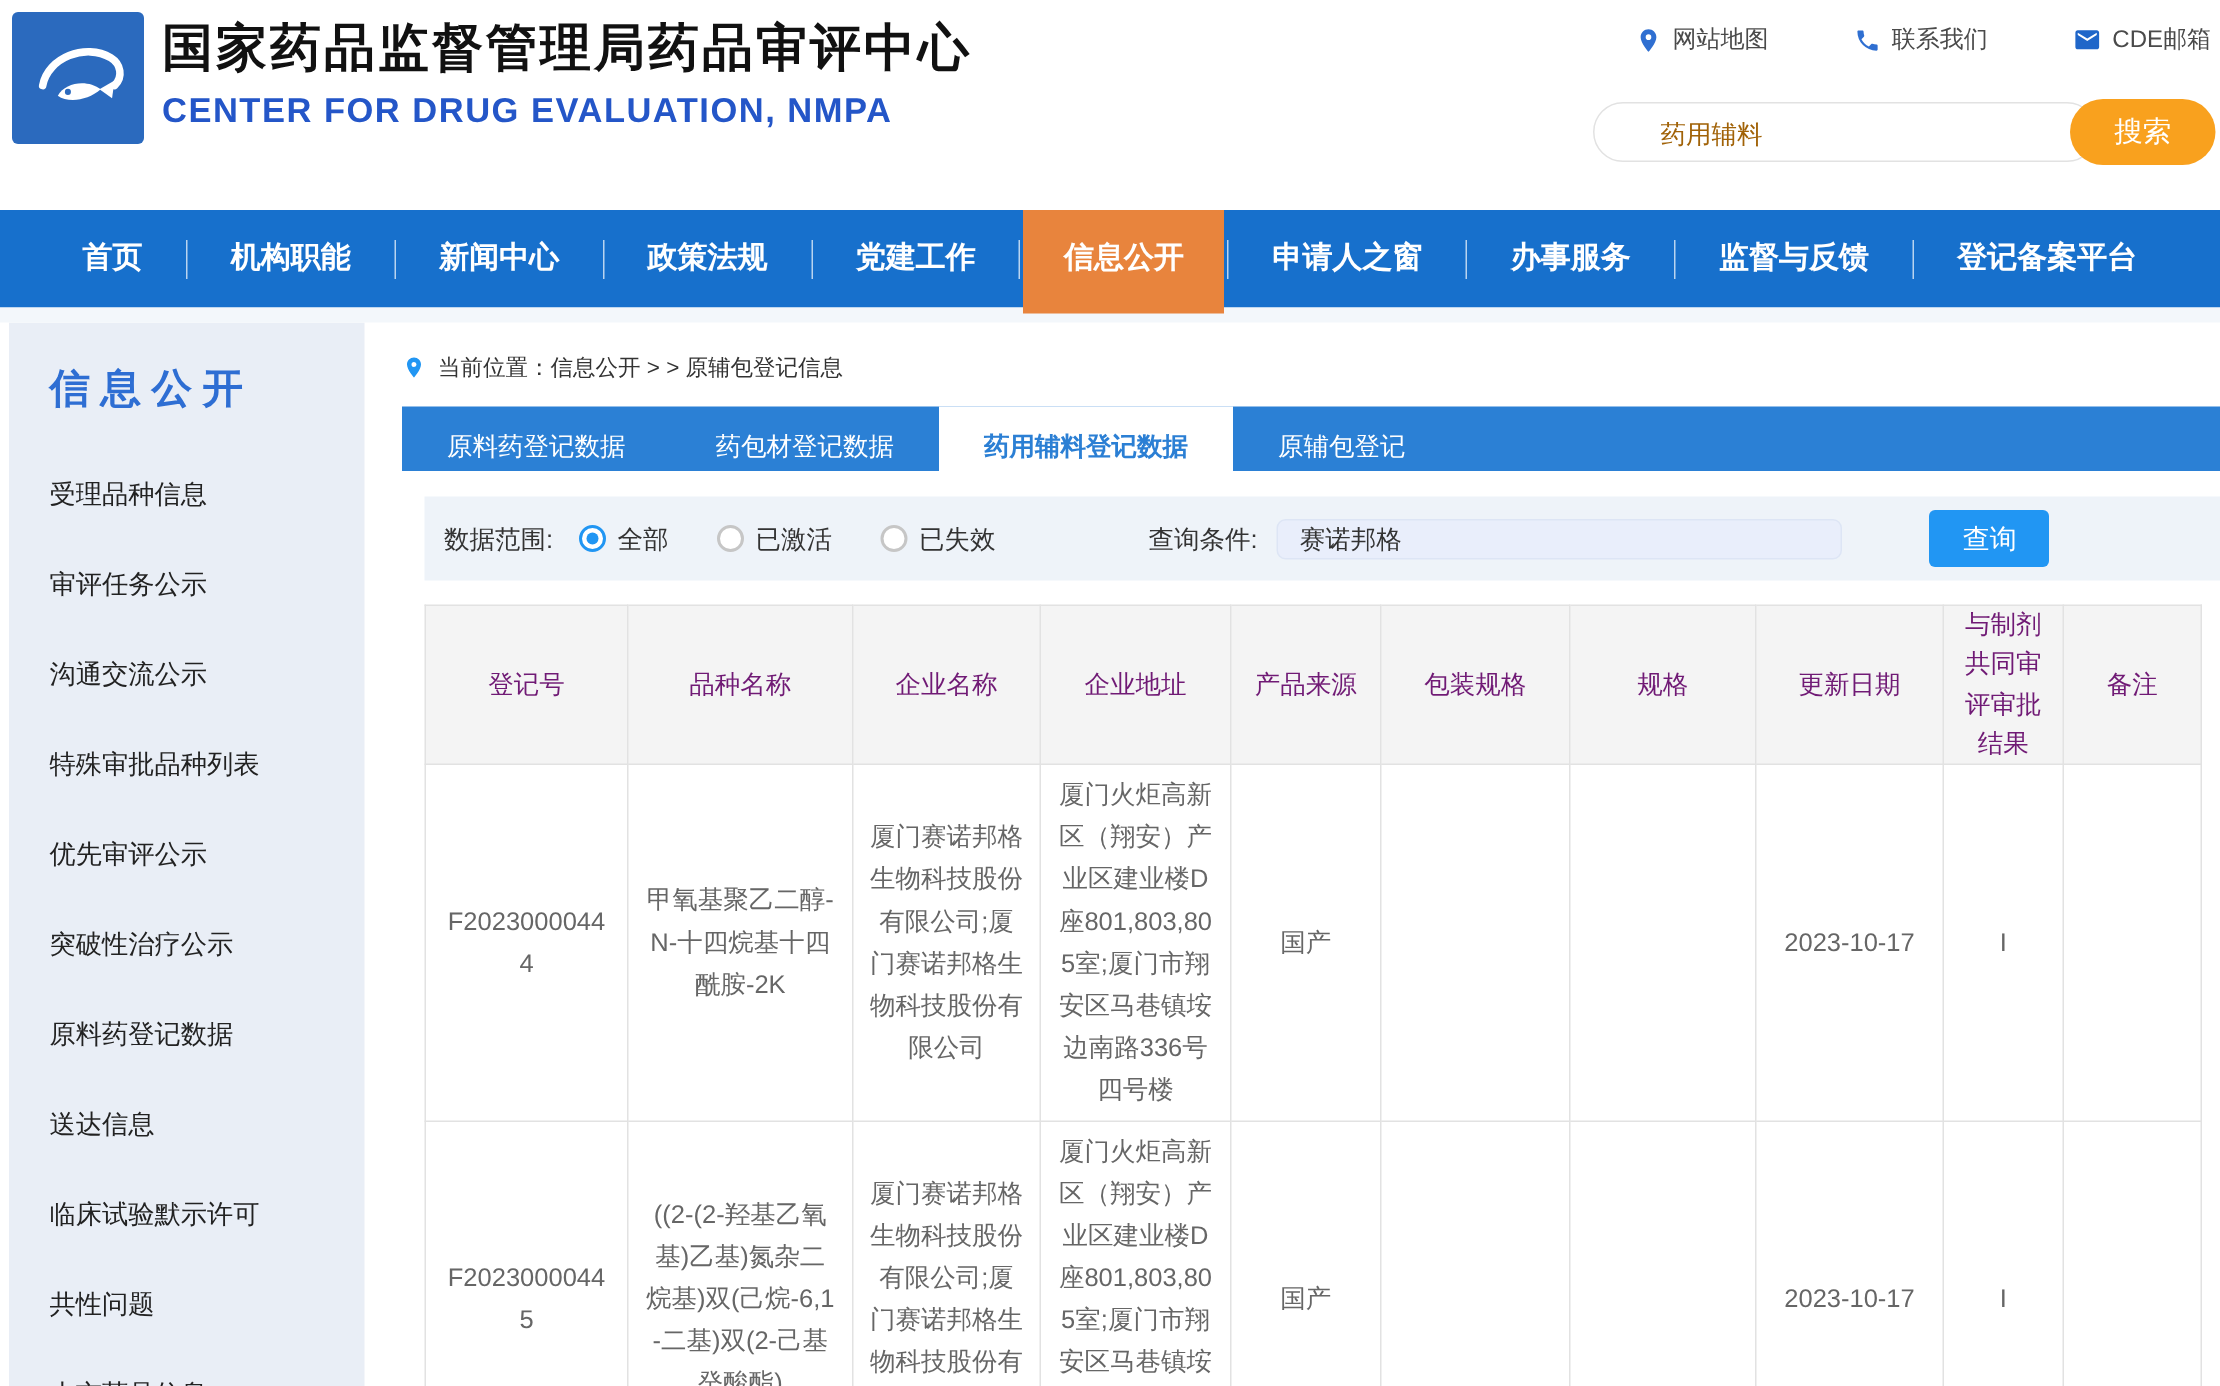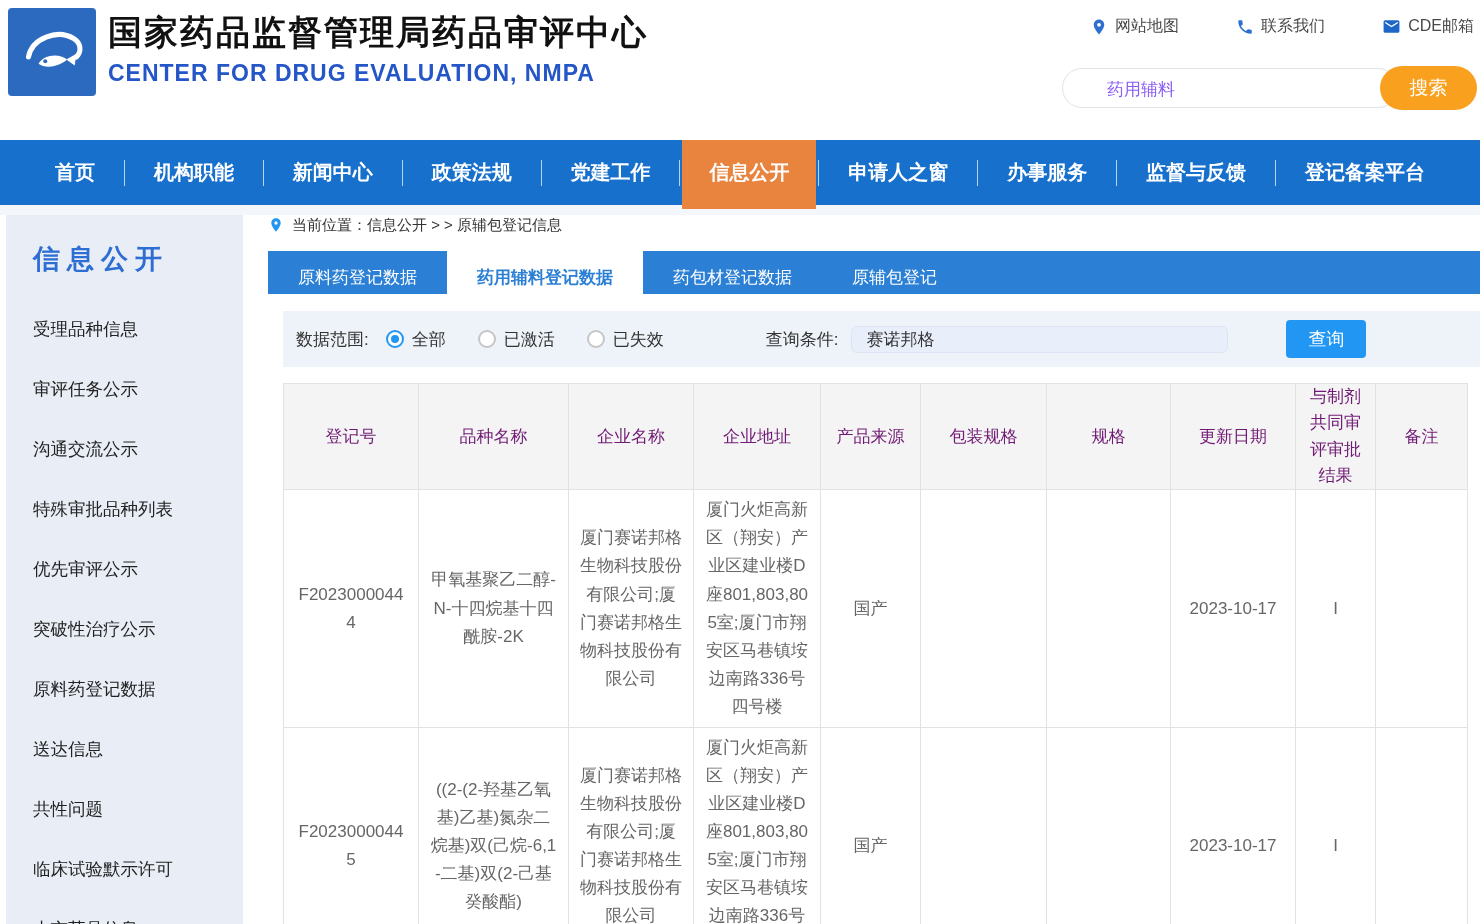--- a/index.html
+++ b/index.html
@@ -13,21 +13,21 @@
   .titles { position:absolute; left:108px; top:10px; }
   .title-cn { font-size:34px; font-weight:900; color:#111; letter-spacing:2px; line-height:1.3; }
   .title-en { font-size:23px; font-weight:bold; color:#2456c8; letter-spacing:1px; margin-top:6px; }
   .header-right { position:absolute; right:0; top:0; width:420px; height:125px; }
   .top-links { position:absolute; top:16px; left:30px; right:6px; display:flex; justify-content:space-between; }
   .top-link { display:flex; align-items:center; gap:7px; font-size:16px; color:#4a4a4a; cursor:pointer; }
   .top-link svg { display:block; }
   .search-wrap { position:absolute; left:2px; top:66px; right:3px; height:44px; }
   .search-input { position:absolute; left:0; top:2px; width:336px; height:40px;
     border:1px solid #e2e2e2; border-radius:20px; padding:2px 12px 0 44px;
-    font-size:17px; color:#8b5cf6; outline:none; background:#fff;
+    font-size:17px; color:#a16207; outline:none; background:#fff;
     font-family:"Liberation Sans","DejaVu Sans",sans-serif; }
   .search-icon { position:absolute; left:14px; top:11px; }
   .search-btn { position:absolute; right:0; top:0; width:97px; height:44px; border:none;
     background:#f9a11e; color:#fff; font-size:19px; border-radius:22px; cursor:pointer;
     font-family:"Liberation Sans","DejaVu Sans",sans-serif; }
 
   
   .nav { height:65px; background:#1770cc; display:flex; align-items:center;
     justify-content:space-between; padding:0 28px; }
   .nav-item { color:#fff; font-size:20px; font-weight:bold; line-height:65px;
@@ -38,21 +38,21 @@
   .strip { height:10px; background:#f3f7fb; }
 
   
   .page { display:flex; height:724px; overflow:hidden; }
   .sidebar { margin-left:6px; width:237px; background:#e9eef6; padding:26px 0 0 27px; flex:none; }
   .sidebar-title { font-size:27px; font-weight:bold; color:#2e6ed3; letter-spacing:7px; height:34px; }
   .sidebar-list { list-style:none; margin-top:24px; }
   .sidebar-list li { height:60px; display:flex; align-items:center; font-size:17.5px; color:#222; cursor:pointer; }
 
   .main { flex:1; padding-left:25px; }
-  .breadcrumb { display:flex; align-items:center; gap:8px; font-size:15px; color:#333; }
+  .breadcrumb { margin-top:20px; display:flex; align-items:center; gap:8px; font-size:15px; color:#333; }
   .tabs { margin-top:16px; height:43px; background:#2b80d5; display:flex; }
   .tab { padding:0 30px; line-height:53px; font-size:17px; color:#fff; cursor:pointer; white-space:nowrap; }
   .tab.active { background:#fff; color:#2b7fd4; font-weight:bold; }
 
   .filter { margin-left:15px; margin-top:17px; height:56px; background:#eef3f9;
     display:flex; align-items:center; padding-left:13px; font-size:17px; color:#333; }
   .radio-group { display:flex; align-items:center; gap:8px; margin-left:32px; cursor:pointer; }
   .radio-group:first-of-type { margin-left:17px; }
   .radio { width:18px; height:18px; border-radius:50%; border:2px solid #c6c6c6; background:#fff; flex:none; }
   .radio.checked { border-color:#2196f3; }
@@ -155,38 +155,38 @@
     <div class="sidebar-title">信息公开</div>
     <ul class="sidebar-list">
       <li>受理品种信息</li>
       <li>审评任务公示</li>
       <li>沟通交流公示</li>
       <li>特殊审批品种列表</li>
       <li>优先审评公示</li>
       <li>突破性治疗公示</li>
       <li>原料药登记数据</li>
       <li>送达信息</li>
+      <li>临床试验默示许可</li>
       <li>共性问题</li>
-      <li>临床试验默示许可</li>
       <li>上市药品信息</li>
     </ul>
   </div>
 
   <div class="main">
     <div class="breadcrumb">
       <svg width="16" height="20" viewBox="0 0 24 24">
         <path fill="#2196f3" d="M12 2C8.13 2 5 5.13 5 9c0 5.25 7 13 7 13s7-7.75 7-13c0-3.87-3.13-7-7-7zm0 9.5A2.5 2.5 0 1 1 12 6.5a2.5 2.5 0 0 1 0 5z"></path>
       </svg>
       <span>当前位置：信息公开 &gt; &gt; 原辅包登记信息</span>
     </div>
 
     <div class="tabs">
       <div class="tab">原料药登记数据</div>
+      <div class="tab">药包材登记数据</div>
       <div class="tab active">药用辅料登记数据</div>
-      <div class="tab">药包材登记数据</div>
       <div class="tab">原辅包登记</div>
     </div>
 
     <div class="filter">
       <span>数据范围:</span>
       <div class="radio-group">
         <span class="radio checked"></span>
         <span>全部</span>
       </div>
       <div class="radio-group">

